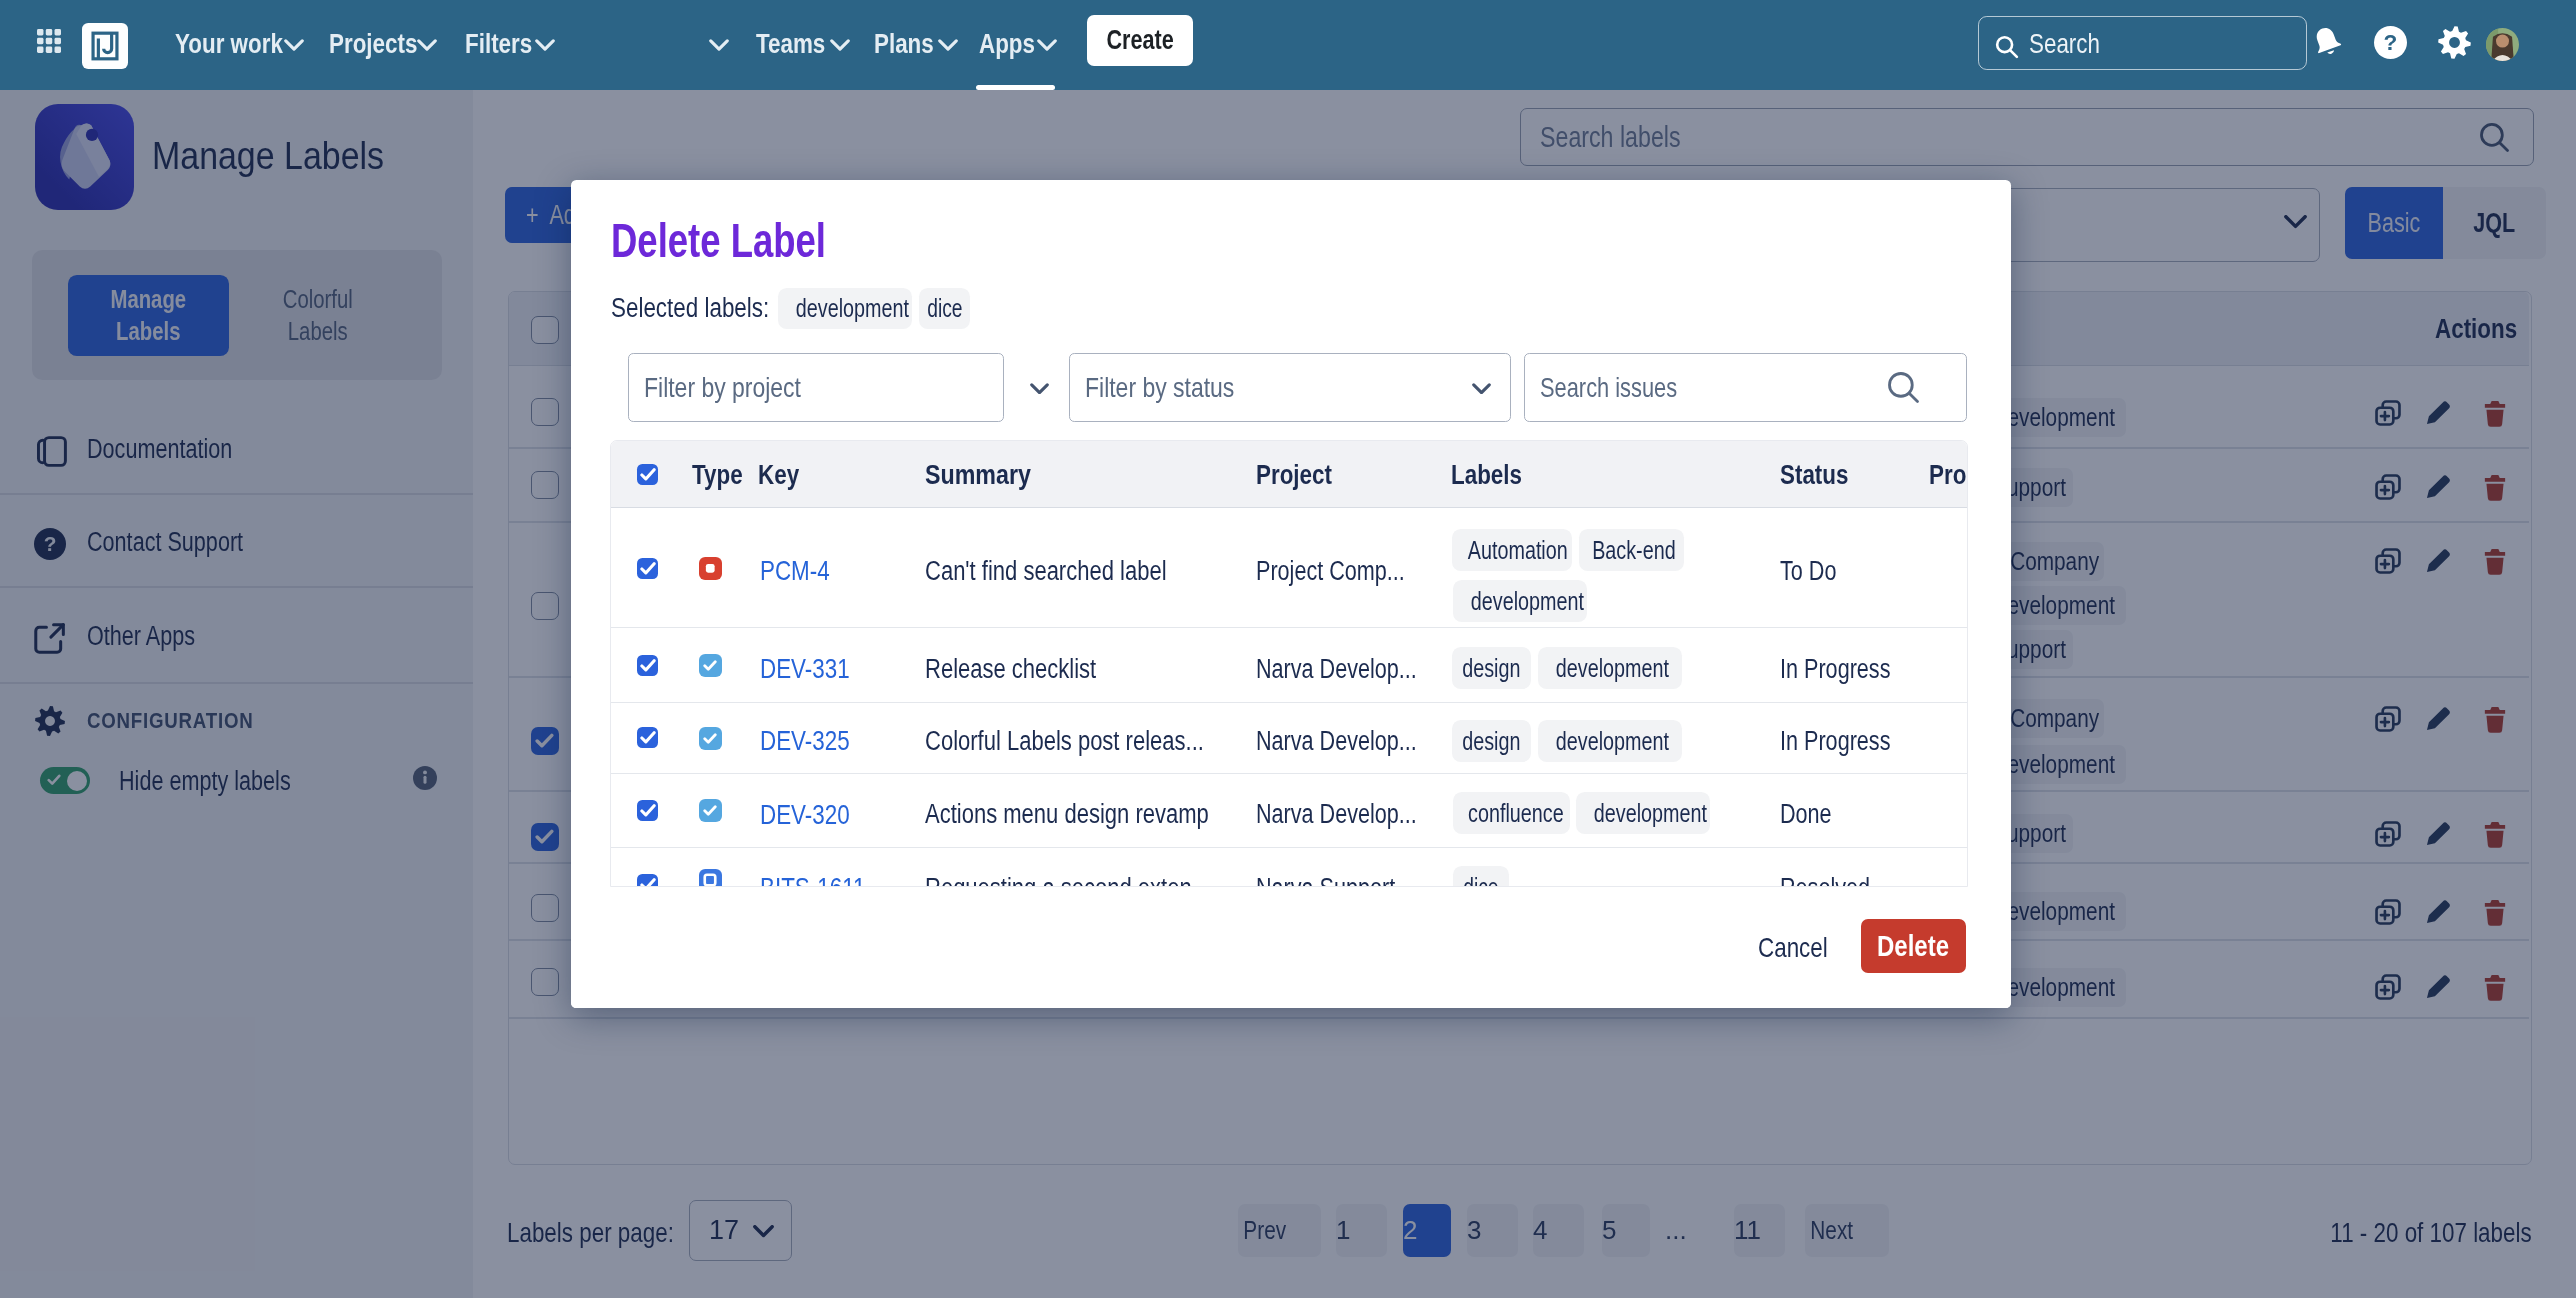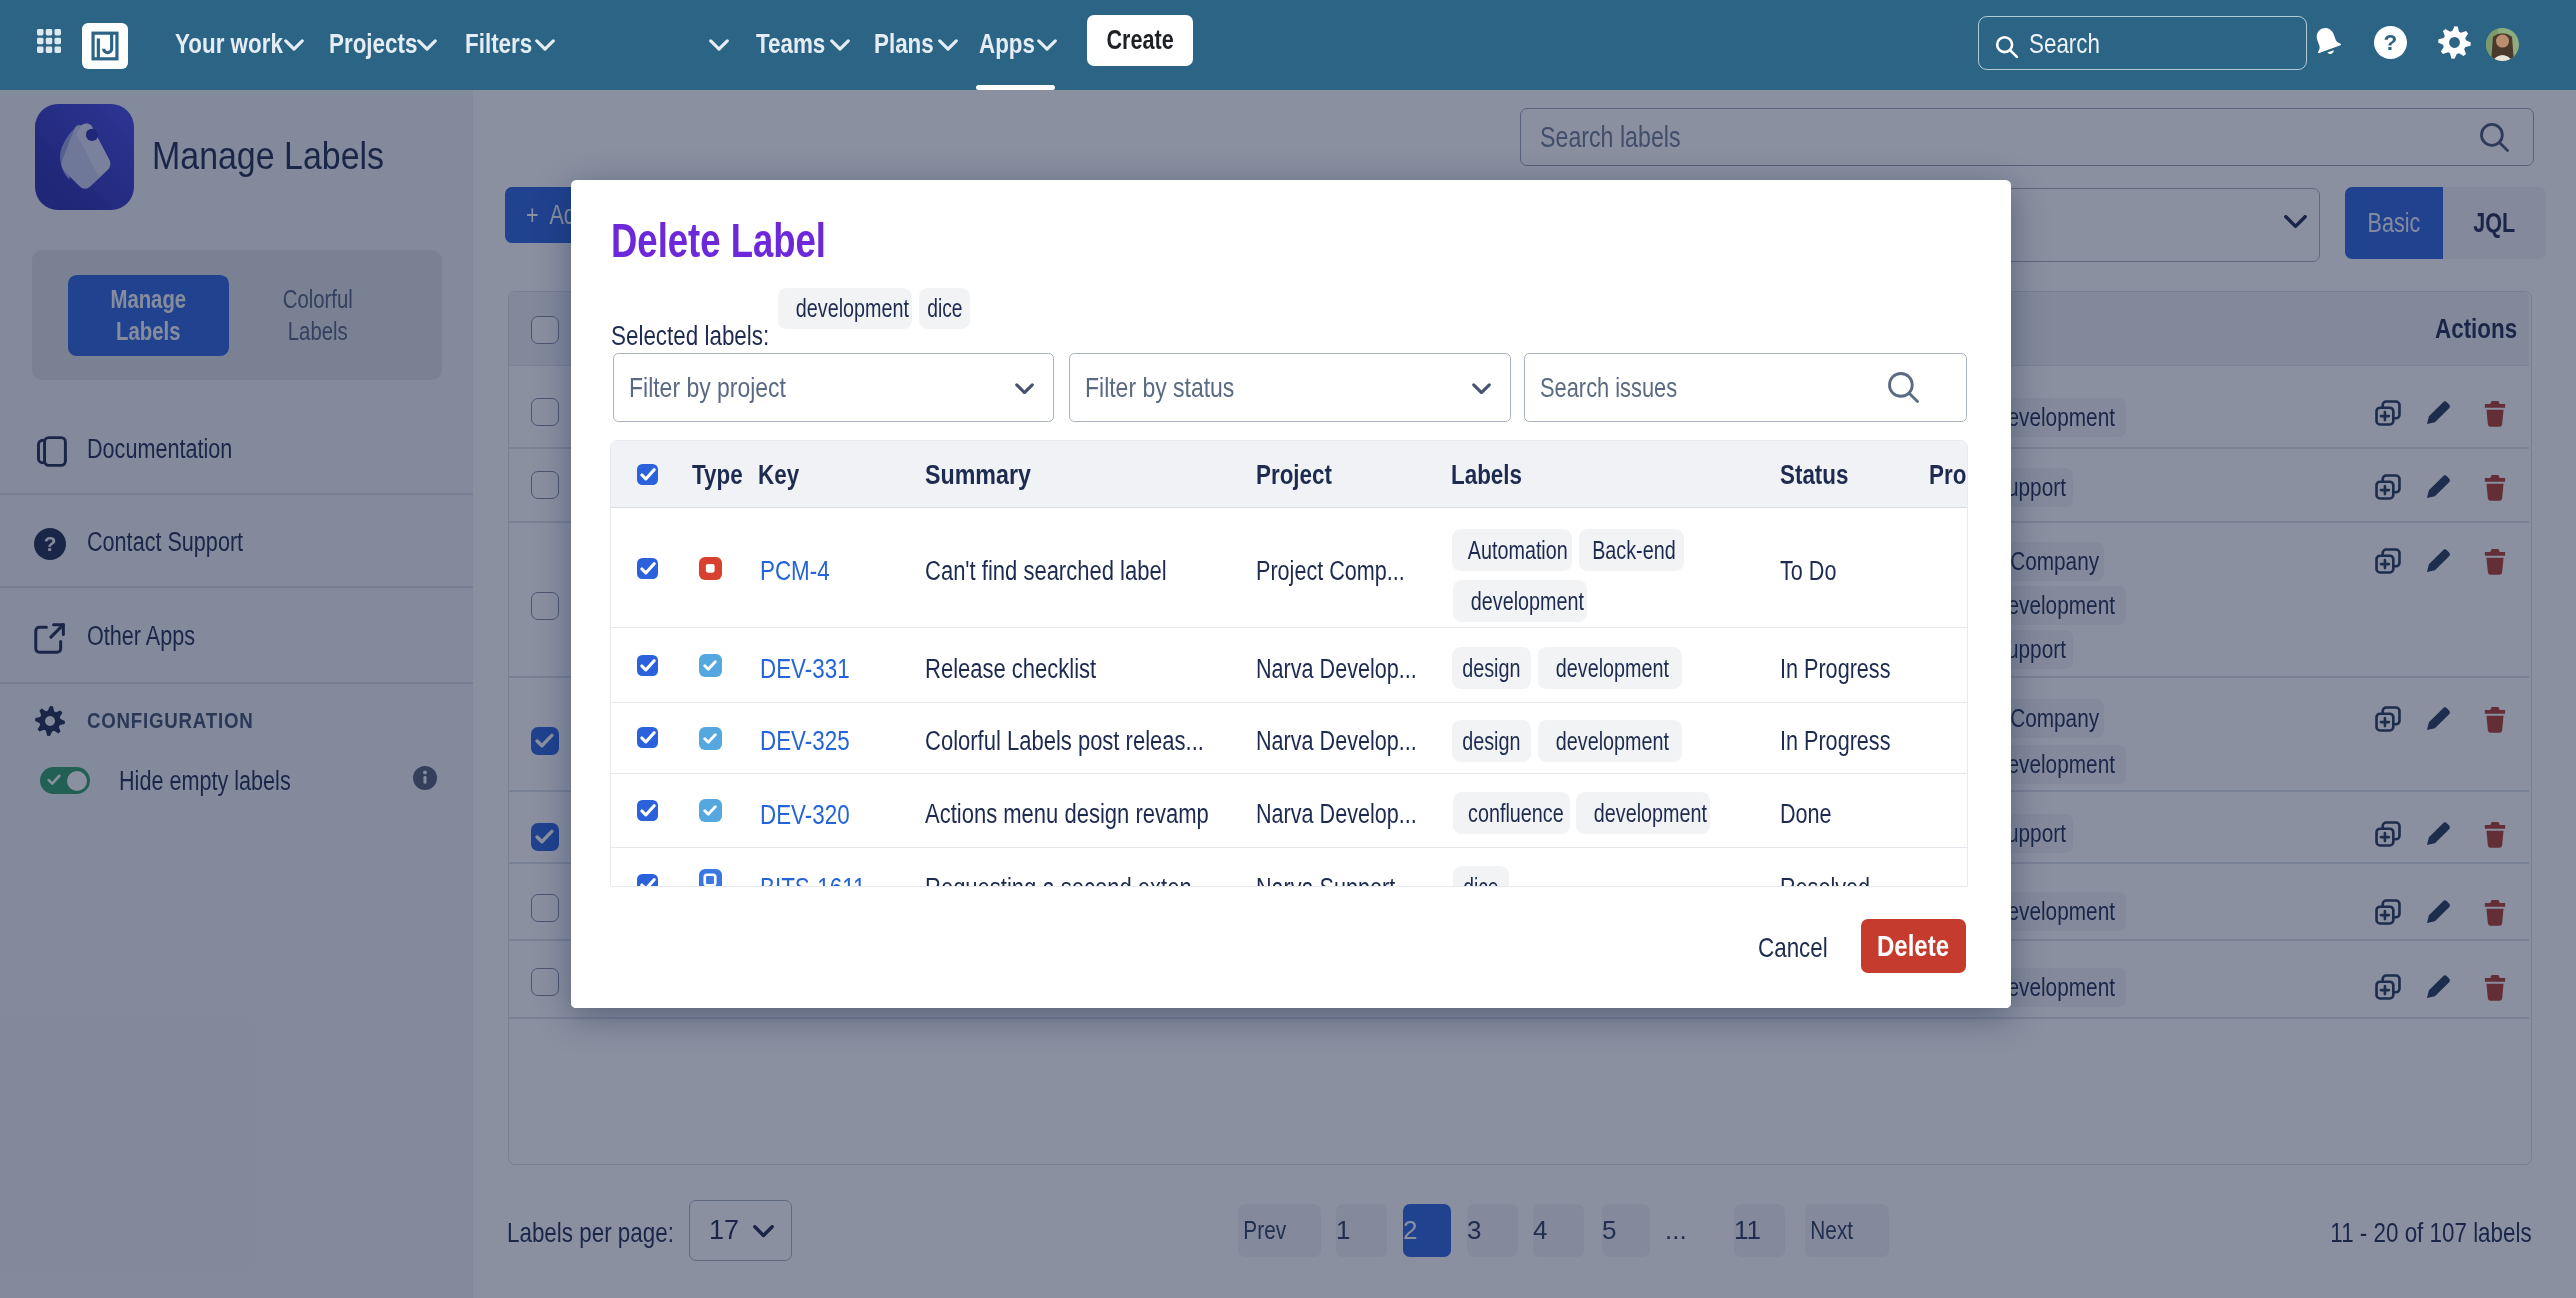--- a/index.html
+++ b/index.html
@@ -55,21 +55,21 @@
 #pgsel { position:absolute; left:216px; top:1110px; width:103px; height:61px; border:1.8px solid #A7AEBB; border-radius:7px; }
 .pgbtn { position:absolute; top:1114px; height:53px; background:#F2F3F5; border-radius:7px; font-size:26px; color:#2A3A5C; text-align:left; line-height:53px; }
 .pgactive { background:#2B62DC; color:#fff; }
 
 
 #dim { position:absolute; left:0; top:90px; width:2576px; height:1208px; background:rgba(21,33,65,0.5); z-index:20; }
 
 
 #modal { position:absolute; left:571px; top:180px; width:1440px; height:828px; background:#fff; border-radius:5.3px; box-shadow:0 8.8px 35px rgba(9,30,66,0.4); z-index:30; overflow:hidden; }
 #mtitle { position:absolute; left:40px; top:33px; font-size:48px; font-weight:700; color:#6d28d9; }
-#msel { position:absolute; left:40px; top:113px; font-size:27px; color:#1C2B4F;margin-top:28px; }
+#msel { position:absolute; left:40px; top:113px; font-size:27px; color:#1C2B4F; }
 .mchip { position:absolute; top:108px; height:41px; line-height:41px; background:#F2F3F5; border-radius:8.8px; font-size:26px; color:#1C2B4F; text-align:center; }
 .mfilter { position:absolute; top:173px; height:69px; background:#fff; border:1.8px solid #A9B1BF; border-radius:5.3px; }
 .mfilter > span { position:absolute; left:15px; top:17.5px; font-size:28px; color:#5A6A82; }
 
 #mtable { position:absolute; left:39px; top:260px; width:1358px; height:447px; overflow:hidden; border:0.9px solid #E8EAEF; border-radius:7px 7px 0 0; }
 #mthead { position:absolute; left:0; top:0; width:1358px; height:67px; background:#F1F2F5; border-bottom:0.9px solid #D8DCE3; }
 .mth { position:absolute; top:18.4px; font-size:28px; font-weight:700; color:#1C2B4F; }
 .mrow { position:absolute; left:0; width:1358px; border-bottom:0.9px solid #E4E7EC; }
 .mcheck { position:absolute; left:26px; width:21px; height:21px; border-radius:5.3px; background:#2B62DC; }
 .mcheck svg { position:absolute; left:2.6px; top:3.5px; }
@@ -380,21 +380,21 @@
     <div class="pgtext" style="left:1770px;top:1127px;width:289px;text-align:right"><span class="sxr">11 - 20 of 107 labels</span></div>
   </div>
 
   <div id="dim"></div>
 
   <div id="modal">
     <div id="mtitle"><span class="sx" style="transform:scaleX(0.76)">Delete Label</span></div>
     <div id="msel"><span class="sx" style="transform:scaleX(0.83)">Selected labels:</span></div>
     <div class="mchip" style="left:207px;width:134px"><span class="sxc" style="transform:scaleX(0.76)">development</span></div>
     <div class="mchip" style="left:348px;width:51px"><span class="sxc" style="transform:scaleX(0.74)">dice</span></div>
-    <div class="mfilter" style="left:42px;width:441px">
+    <div class="mfilter" style="left:57px;width:376px">
         <span><span class="sx" style="transform:scaleX(0.82)">Filter by project</span></span>
       <svg class="abs" style="left:401px;top:29px" width="19" height="11.4" viewBox="0 0 22 13">
           <path d="M2 2 l9 9 L20 2" fill="none" stroke="#44546F" stroke-width="3.6" stroke-linecap="round" stroke-linejoin="round"></path>
         </svg>
     </div>
     <div class="mfilter" style="left:498px;width:442px">
         <span><span class="sx" style="transform:scaleX(0.82)">Filter by status</span></span>
       <svg class="abs" style="left:402px;top:29px" width="19" height="11.4" viewBox="0 0 22 13">
           <path d="M2 2 l9 9 L20 2" fill="none" stroke="#44546F" stroke-width="3.6" stroke-linecap="round" stroke-linejoin="round"></path>
         </svg>

